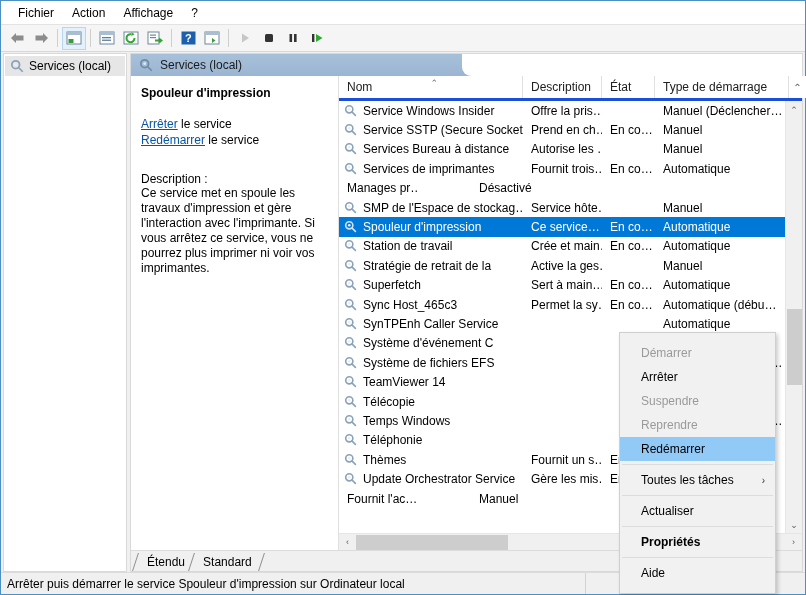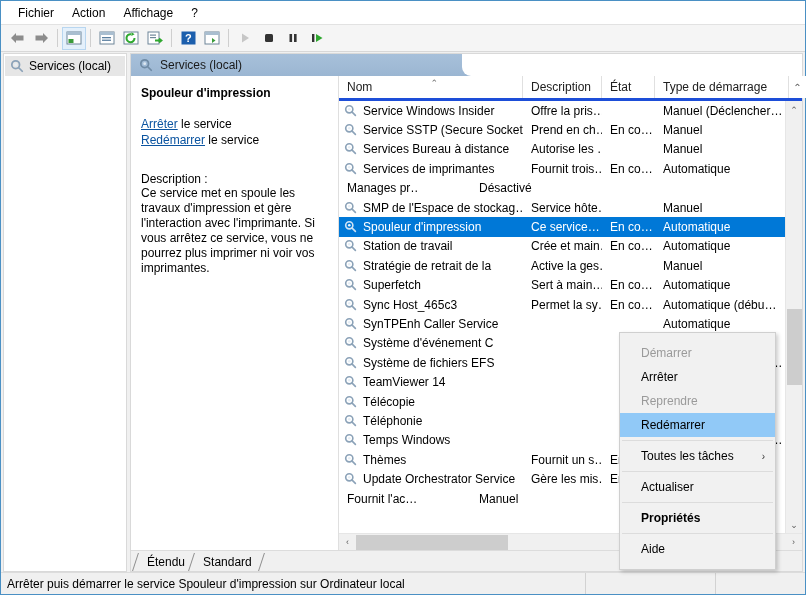--- a/index.html
+++ b/index.html
@@ -805,38 +805,38 @@
                   <div class="lv-cell" style="width: 53px;"></div>
                   <div class="lv-cell" style="width: 134px;">Manuel</div>
                 </div>
                 <div class="lv-row">
                   <div class="lv-cell c-name" style="width: 184px;">
                     <span class="svc-ico"><svg width="13" height="13" viewBox="0 0 16 16">
                         <circle cx="6.5" cy="6.5" r="4.4" fill="none" stroke="#8ba2b8" stroke-width="2"></circle>
                         <circle cx="6.5" cy="6.5" r="1.6" fill="#e6eef5"></circle>
                         <path d="M10 10 L14 14" stroke="#8ba2b8" stroke-width="2" stroke-linecap="round"></path>
                       </svg></span>
+                    <span>Temps Windows</span>
+                  </div>
+                  <div class="lv-cell" style="width: 79px;"></div>
+                  <div class="lv-cell" style="width: 53px;"></div>
+                  <div class="lv-cell" style="width: 134px;">Manuel (Déclencher…</div>
+                </div>
+                <div class="lv-row">
+                  <div class="lv-cell c-name" style="width: 184px;">
+                    <span class="svc-ico"><svg width="13" height="13" viewBox="0 0 16 16">
+                        <circle cx="6.5" cy="6.5" r="4.4" fill="none" stroke="#8ba2b8" stroke-width="2"></circle>
+                        <circle cx="6.5" cy="6.5" r="1.6" fill="#e6eef5"></circle>
+                        <path d="M10 10 L14 14" stroke="#8ba2b8" stroke-width="2" stroke-linecap="round"></path>
+                      </svg></span>
                     <span>Téléphonie</span>
                   </div>
                   <div class="lv-cell" style="width: 79px;"></div>
                   <div class="lv-cell" style="width: 53px;"></div>
                   <div class="lv-cell" style="width: 134px;">Manuel</div>
-                </div>
-                <div class="lv-row">
-                  <div class="lv-cell c-name" style="width: 184px;">
-                    <span class="svc-ico"><svg width="13" height="13" viewBox="0 0 16 16">
-                        <circle cx="6.5" cy="6.5" r="4.4" fill="none" stroke="#8ba2b8" stroke-width="2"></circle>
-                        <circle cx="6.5" cy="6.5" r="1.6" fill="#e6eef5"></circle>
-                        <path d="M10 10 L14 14" stroke="#8ba2b8" stroke-width="2" stroke-linecap="round"></path>
-                      </svg></span>
-                    <span>Temps Windows</span>
-                  </div>
-                  <div class="lv-cell" style="width: 79px;"></div>
-                  <div class="lv-cell" style="width: 53px;"></div>
-                  <div class="lv-cell" style="width: 134px;">Manuel (Déclencher…</div>
                 </div>
                 <div class="lv-row">
                   <div class="lv-cell c-name" style="width: 184px;">
                     <span class="svc-ico"><svg width="13" height="13" viewBox="0 0 16 16">
                         <circle cx="6.5" cy="6.5" r="4.4" fill="none" stroke="#8ba2b8" stroke-width="2"></circle>
                         <circle cx="6.5" cy="6.5" r="1.6" fill="#e6eef5"></circle>
                         <path d="M10 10 L14 14" stroke="#8ba2b8" stroke-width="2" stroke-linecap="round"></path>
                       </svg></span>
                     <span>Thèmes</span>
                   </div>
@@ -893,20 +893,23 @@
       </div>
 
       <div id="ctxmenu">
           <div class="ctx-item disabled">
             <span>Démarrer</span>
           </div>
           <div class="ctx-item">
             <span>Arrêter</span>
           </div>
           <div class="ctx-item disabled">
+            <span>Suspendre</span>
+          </div>
+          <div class="ctx-item disabled">
             <span>Reprendre</span>
           </div>
           <div class="ctx-item hl">
             <span>Redémarrer</span>
           </div>
           <div class="ctx-sep"></div>
           <div class="ctx-item">
             <span>Toutes les tâches</span>
             <span class="submark">›</span>
           </div>

